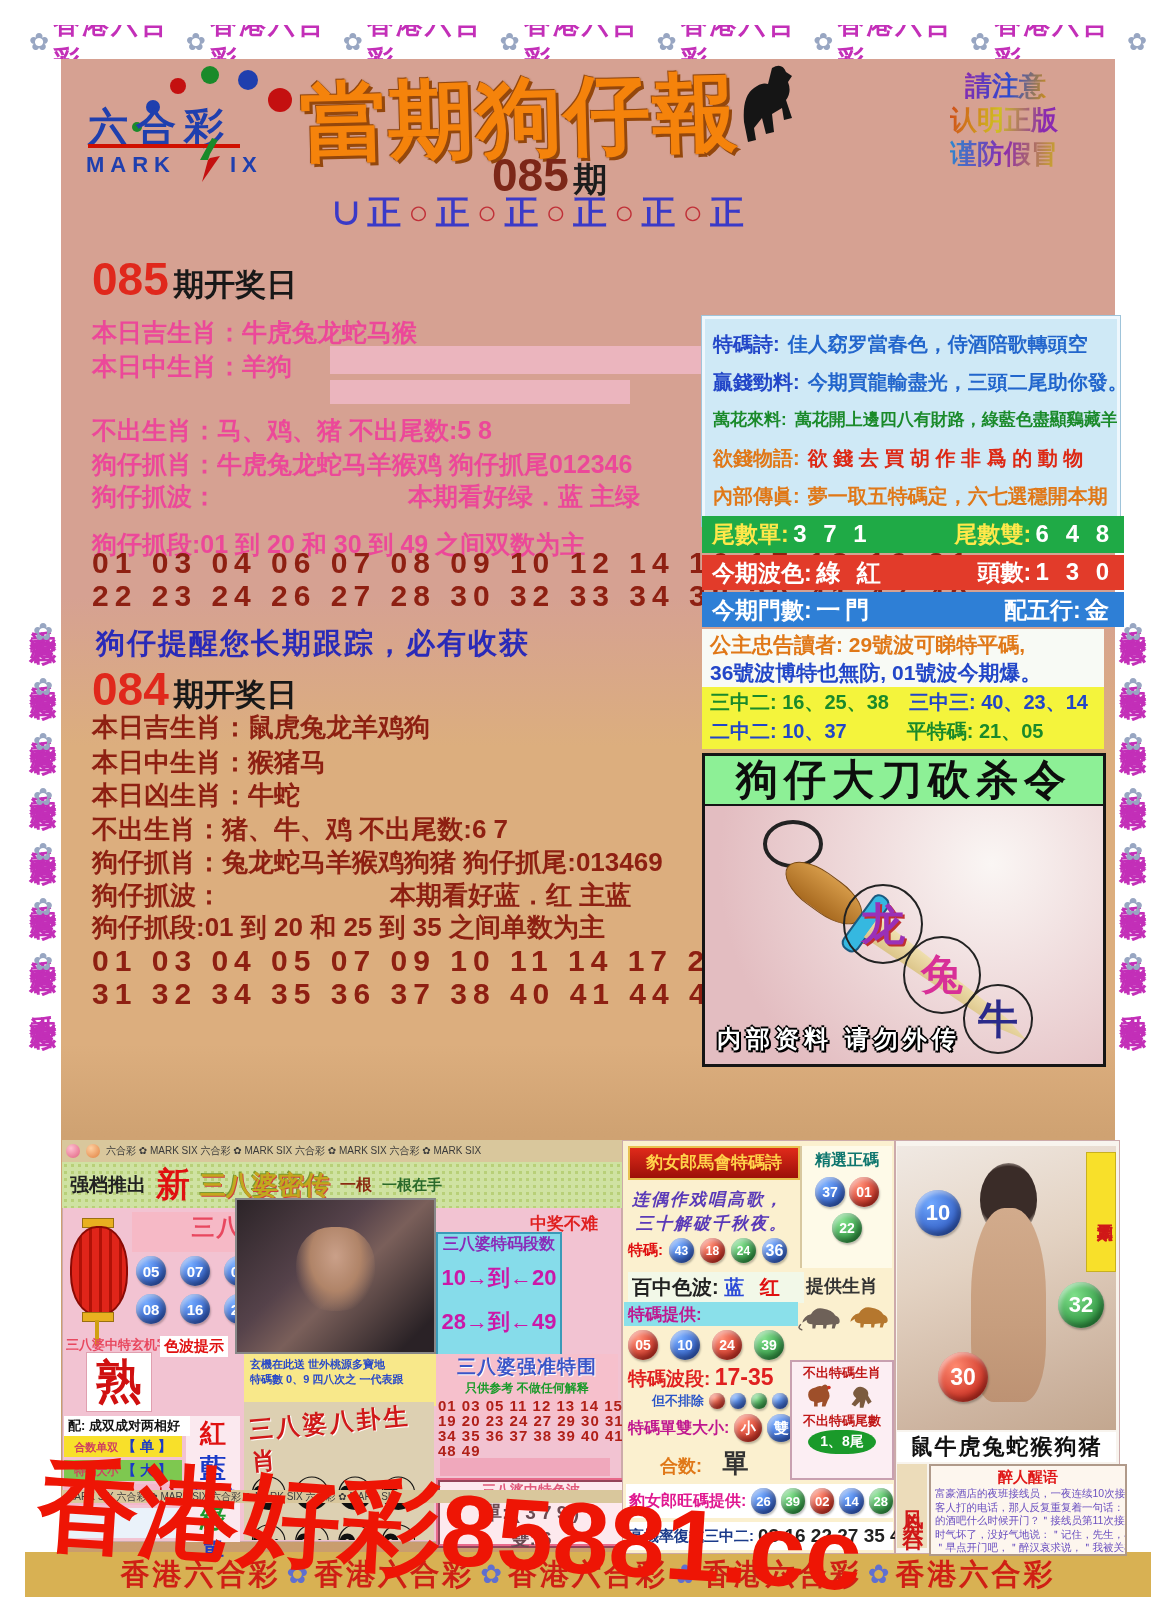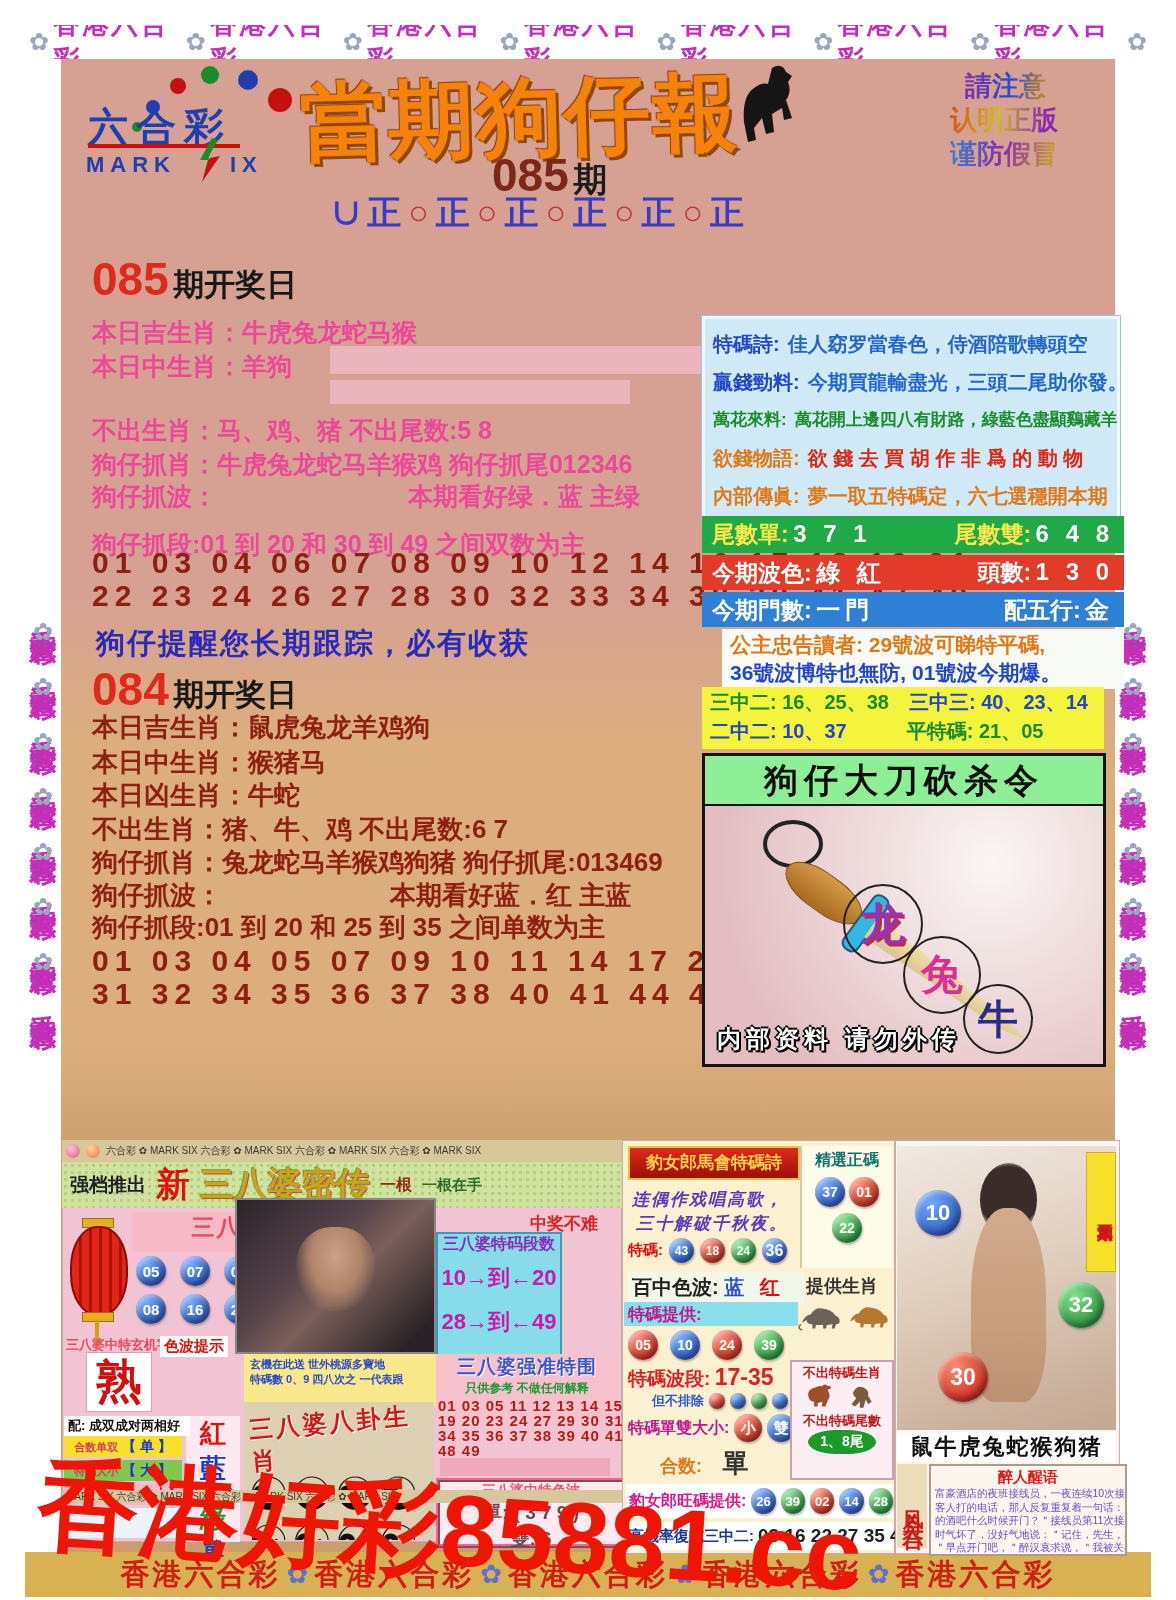--- a/index.html
+++ b/index.html
@@ -45,21 +45,21 @@
   .c-orange{color:#e07818;} .c-red{color:#dd2814;}
   
   .statrow{display:flex;justify-content:space-between;align-items:center;padding:0 10px;font-weight:bold;white-space:nowrap;}
   .st-g{background:#1faa46;} .st-r{background:#e23b2a;} .st-b{background:#2e7fd6;gap:29px;}
   .st-lab-y{color:#ffe84a;font-size:23px;} .st-val-w{color:#fff;font-size:24px;letter-spacing:5px;}
   .st-lab-w{color:#fff;font-size:23px;} 
   .whitebox{background:#f8faf5;font-size:21px;font-weight:bold;line-height:28px;padding:2px 8px;white-space:nowrap;}
   .yellowbox{background:#f4f43c;font-size:20px;font-weight:bold;line-height:29px;padding:1px 8px;white-space:nowrap;}
   
   .knife{border:3px solid #151515;background:radial-gradient(circle at 72% 35%,#faf6f4,#e3bdc1 78%);}
-  .knife-title{background:#8df096;color:#0d0d0d;font-size:34px;font-weight:900;text-align:center;letter-spacing:6px;line-height:48px;border-bottom:2px solid #151515;}
+  .knife-title{background:#8df096;color:#0d0d0d;font-size:42px;font-weight:900;text-align:center;letter-spacing:6px;line-height:48px;border-bottom:2px solid #151515;}
   .kcirc{position:absolute;border:2px solid #222;border-radius:50%;display:flex;align-items:center;justify-content:center;font-weight:900;}
   .kfoot{position:absolute;left:12px;bottom:6px;font-size:24px;font-weight:900;letter-spacing:5px;color:#fff;
     text-shadow:-2px 0 #000,2px 0 #000,0 -2px #000,0 2px #000,2px 2px #000;}
   
   .ball{display:inline-flex;align-items:center;justify-content:center;border-radius:50%;color:#fff;font-weight:bold;
     box-shadow:inset -3px -4px 6px rgba(0,0,0,.35),inset 2px 3px 5px rgba(255,255,255,.55),1px 2px 2px rgba(0,0,0,.25);}
   .bb{background:radial-gradient(circle at 35% 30%,#6fa8ff,#1c43b0);}
   .br{background:radial-gradient(circle at 35% 30%,#ff8a70,#bb1007);}
   .bg{background:radial-gradient(circle at 35% 30%,#7fe08a,#127c28);}
   
@@ -256,21 +256,21 @@
     <span><span class="st-lab-y">尾數雙:</span> <span class="st-val-w">6 4 8</span></span>
   </div>
   <div class="abs statrow st-r" style="left:702px;top:555px;width:402px;height:35px;">
     <span><span class="st-lab-w">今期波色:</span> <span class="st-val-w">綠 紅</span></span>
     <span><span class="st-lab-w">頭數:</span> <span class="st-val-w">1 3 0</span></span>
   </div>
   <div class="abs statrow st-b" style="left:702px;top:592px;width:402px;height:35px;">
     <span><span class="st-lab-w">今期門數:</span> <span class="st-val-w">一門</span></span>
     <span><span class="st-lab-w">配五行:</span> <span class="st-val-w">金</span></span>
   </div>
-  <div class="abs whitebox" style="left:702px;top:629px;width:386px;height:56px;margin-left:20px;">
+  <div class="abs whitebox" style="left:702px;top:629px;width:386px;height:56px;">
     <div class="c-orange">公主忠告讀者: 29號波可睇特平碼,</div>
     <div class="c-blue">36號波博特也無防, 01號波今期爆。</div>
   </div>
   <div class="abs yellowbox" style="left:702px;top:687px;width:386px;height:60px;">
     <div><span class="c-green">三中二: 16、25、38</span>　<span class="c-blue">三中三: 40、23、14</span></div>
     <div><span class="c-blue">二中二: 10、37</span>　　　<span class="c-green">平特碼: 21、05</span></div>
   </div>
 
   <div class="abs knife" style="left:702px;top:753px;width:398px;height:308px;">
     <div class="knife-title">狗仔大刀砍杀令</div>
@@ -296,21 +296,21 @@
 
   <div class="abs panelA" style="left:62px;top:1140px;width:558px;height:400px;overflow:hidden;"></div>
   <div class="abs bandtiny" style="left:62px;top:1140px;width:558px;height:22px;">
     <span class="dot" style="position:static;display:inline-block;width:14px;height:14px;background:radial-gradient(circle at 35% 30%,#ffc0d0,#e06080);"></span>
     <span class="dot" style="position:static;display:inline-block;width:14px;height:14px;background:radial-gradient(circle at 35% 30%,#ffd0a0,#e08040);"></span>
     <span>六合彩 ✿ MARK SIX 六合彩 ✿ MARK SIX 六合彩 ✿ MARK SIX 六合彩 ✿ MARK SIX</span>
   </div>
   <div class="abs band2" style="left:62px;top:1162px;width:558px;height:46px;">
     <span style="font-size:19px;font-weight:bold;color:#222;">强档推出</span>
     <span style="font-size:34px;font-weight:900;color:#e01010;">新</span>
-    <span style="font-size:34px;font-weight:900;color:#c3a81e;text-shadow:1px 1px 0 #d04040,-1px -1px 0 #7a9a30;">三八婆密传</span>
+    <span style="font-size:26px;font-weight:900;color:#c3a81e;text-shadow:1px 1px 0 #d04040,-1px -1px 0 #7a9a30;">三八婆密传</span>
     <span style="font-size:16px;font-weight:bold;color:#8a2a10;">一根</span>
     <span style="font-size:15px;font-weight:bold;color:#2a6a2a;">一根在手</span>
   </div>
   <div class="abs" style="left:530px;top:1212px;font-size:17px;font-weight:900;color:#e02020;">中奖不难</div>
 
   <div class="abs lcap" style="left:82px;top:1218px;width:30px;height:8px;"></div>
   <div class="abs lantern" style="left:70px;top:1226px;width:54px;height:86px;"></div>
   <div class="abs lcap" style="left:82px;top:1312px;width:30px;height:8px;"></div>
   <div class="abs" style="left:95px;top:1320px;width:4px;height:26px;background:#d0a010;"></div>
 

